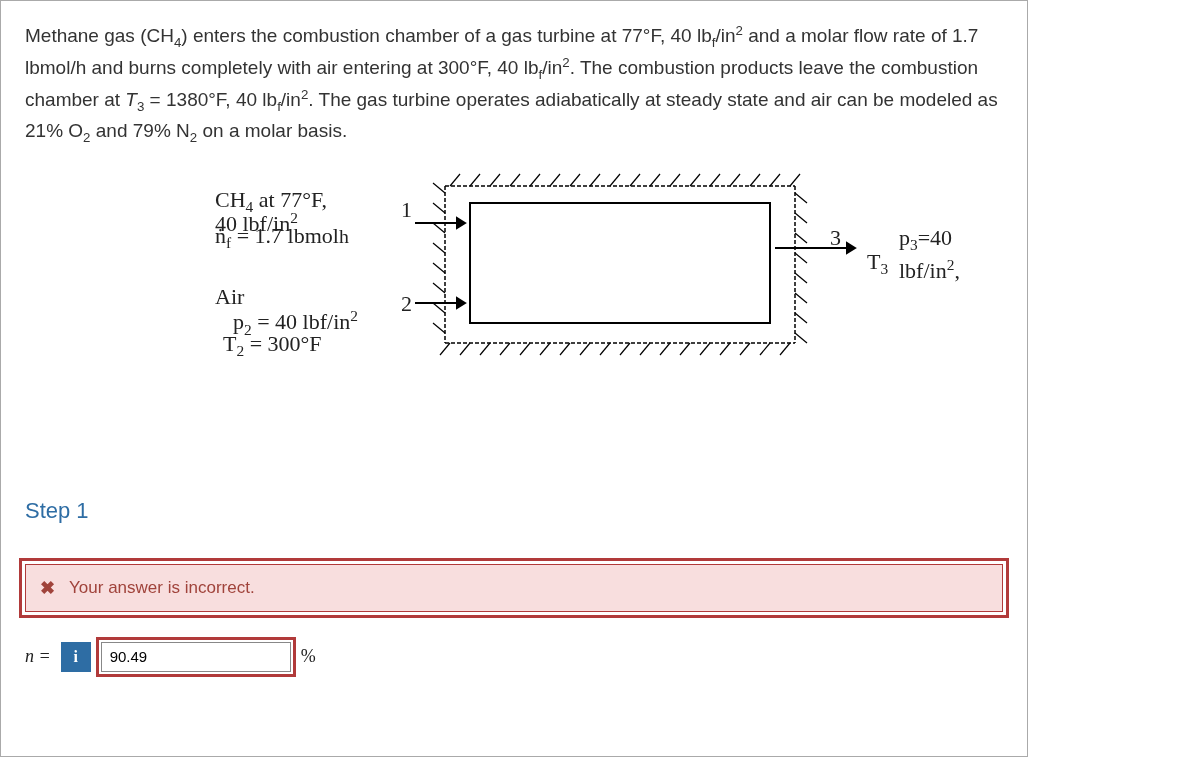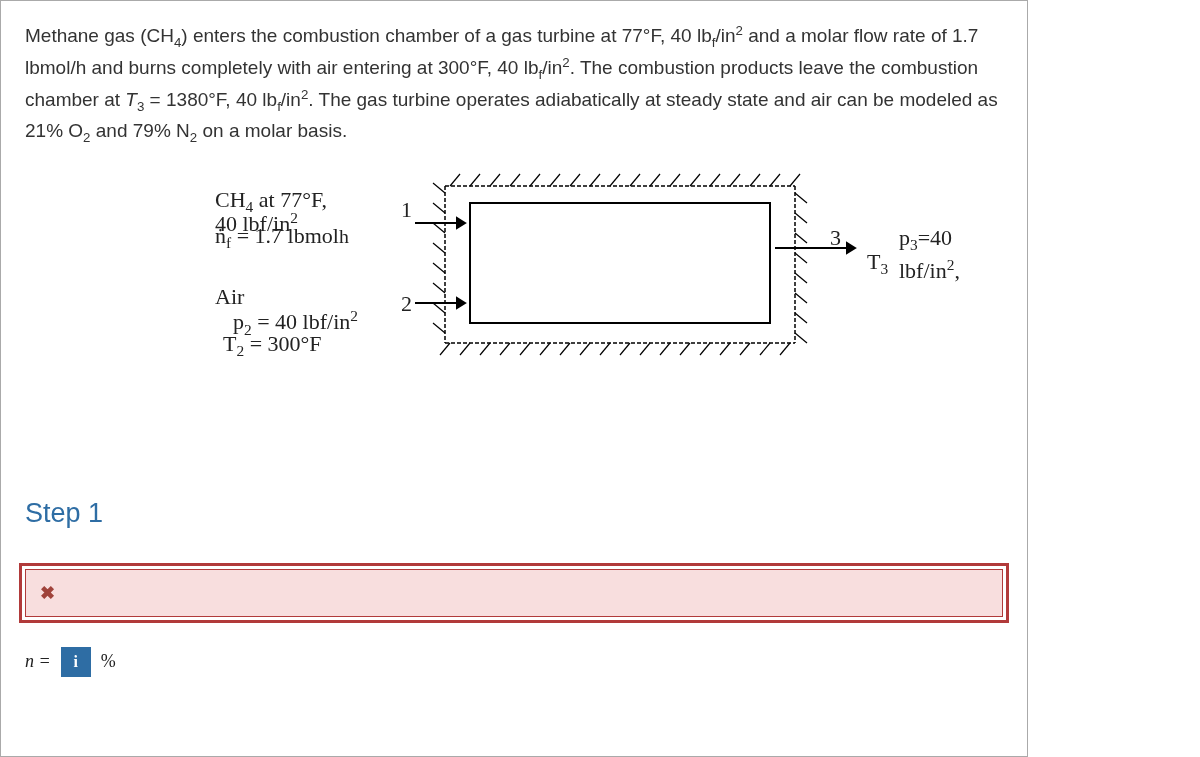--- a/index.html
+++ b/index.html
@@ -31,21 +31,21 @@
     height: 220px;
     font-family: "Times New Roman", serif;
     font-size: 22px;
   }
   .fig-label {
     position: absolute;
     line-height: 1.3;
   }
   .step-title {
     color: #2e6da4;
-    font-size: 27px;
+    font-size: 22px;
     font-weight: 500;
     margin-top: 100px;
   }
   .feedback-box {
     margin-top: 40px;
     border: 1px solid #b13a3a;
     background: #f8dede;
     padding: 12px 14px;
     outline: 3px solid #b13a3a;
     outline-offset: 3px;
@@ -213,22 +213,24 @@
         <line x1="360" y1="80" x2="440" y2="80"></line>
         <polygon points="440,80 432,75 432,85"></polygon>
       </g>
     </svg>
   </div>
 
   <div class="step-title">Step 1</div>
 
   <div class="feedback-box">
     <span class="x-icon">✖</span>
+    <span>Your answer is incorrect.</span>
   </div>
 
 
   <div class="answer-row">
     <span><i>n</i> =</span>
     <span class="info-icon">i</span>
+    <input class="answer-input" type="text" value="90.49" style="">
     <span class="unit">%</span>
   </div>
 
 </div>
 
 </body></html>

